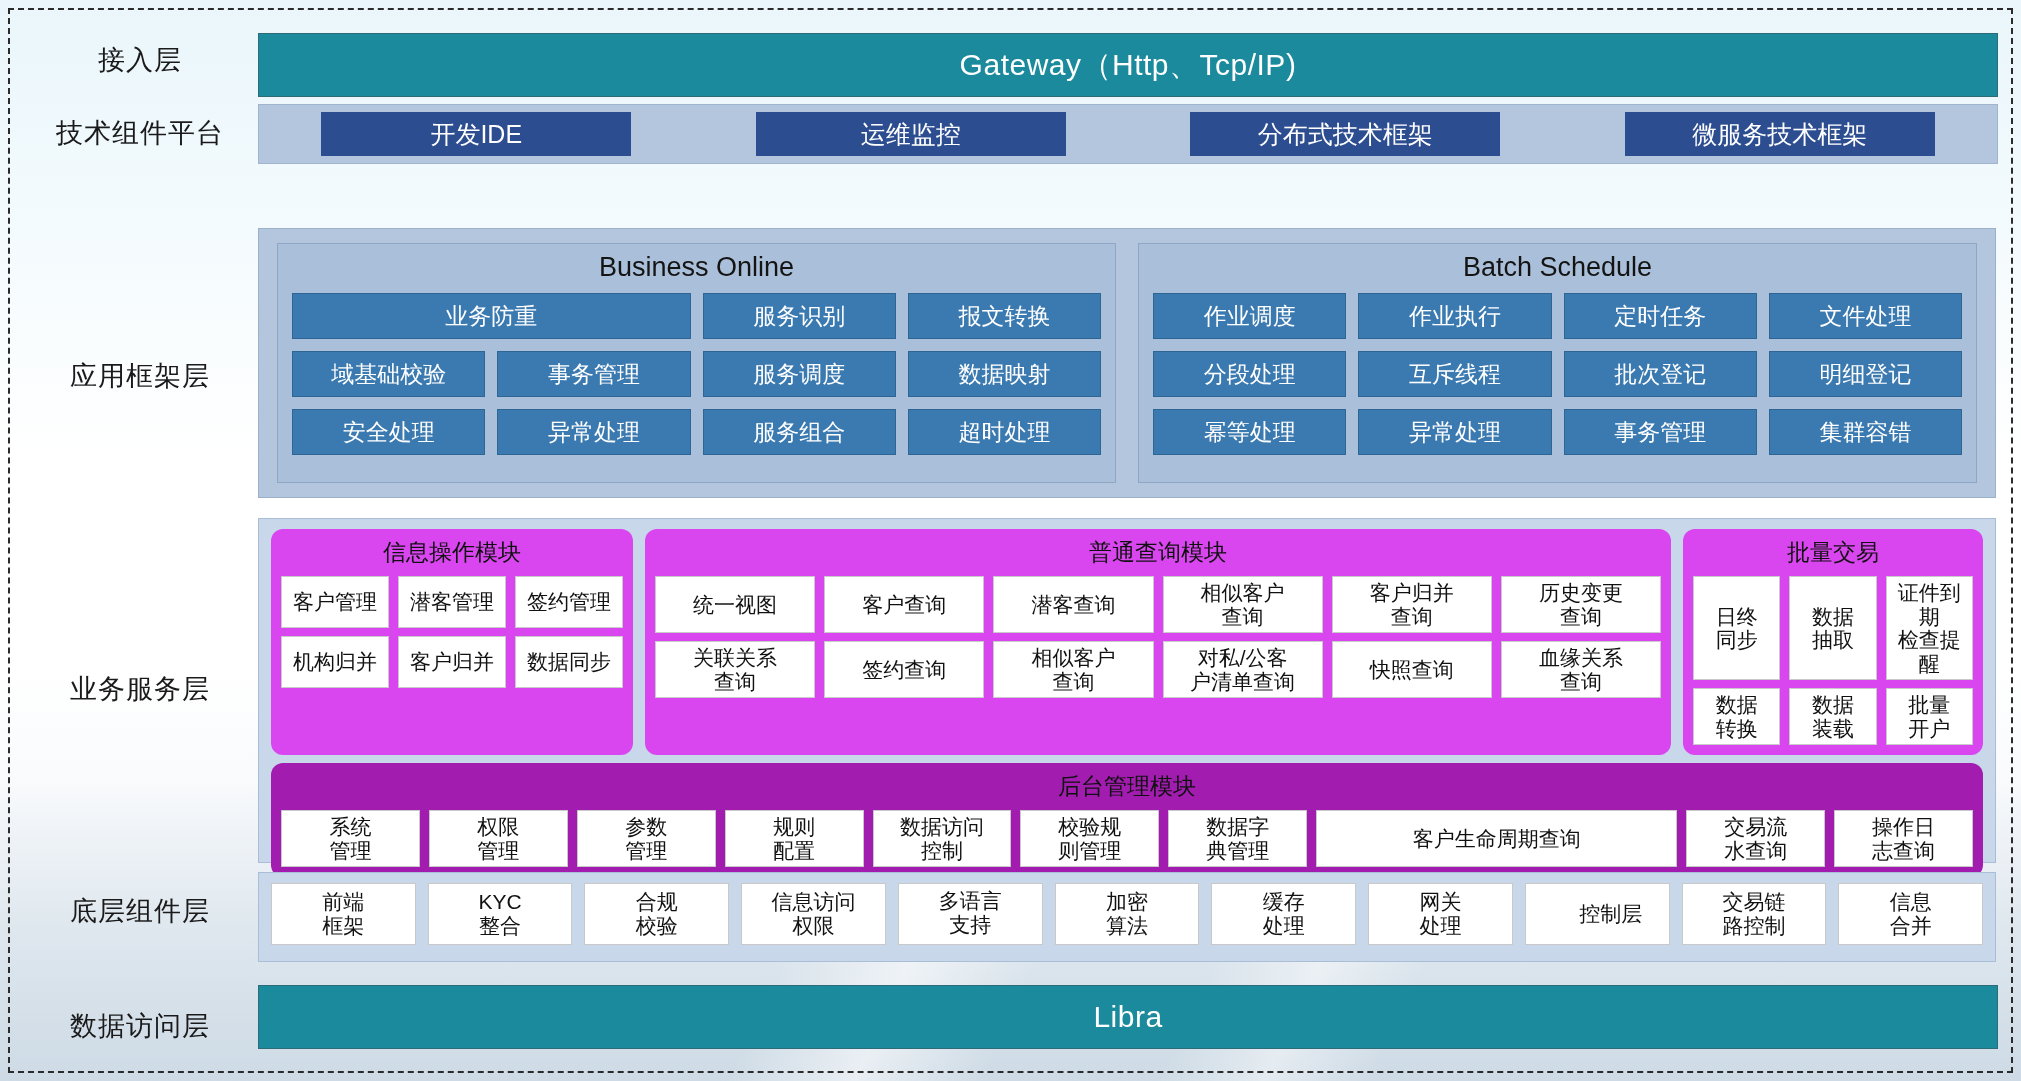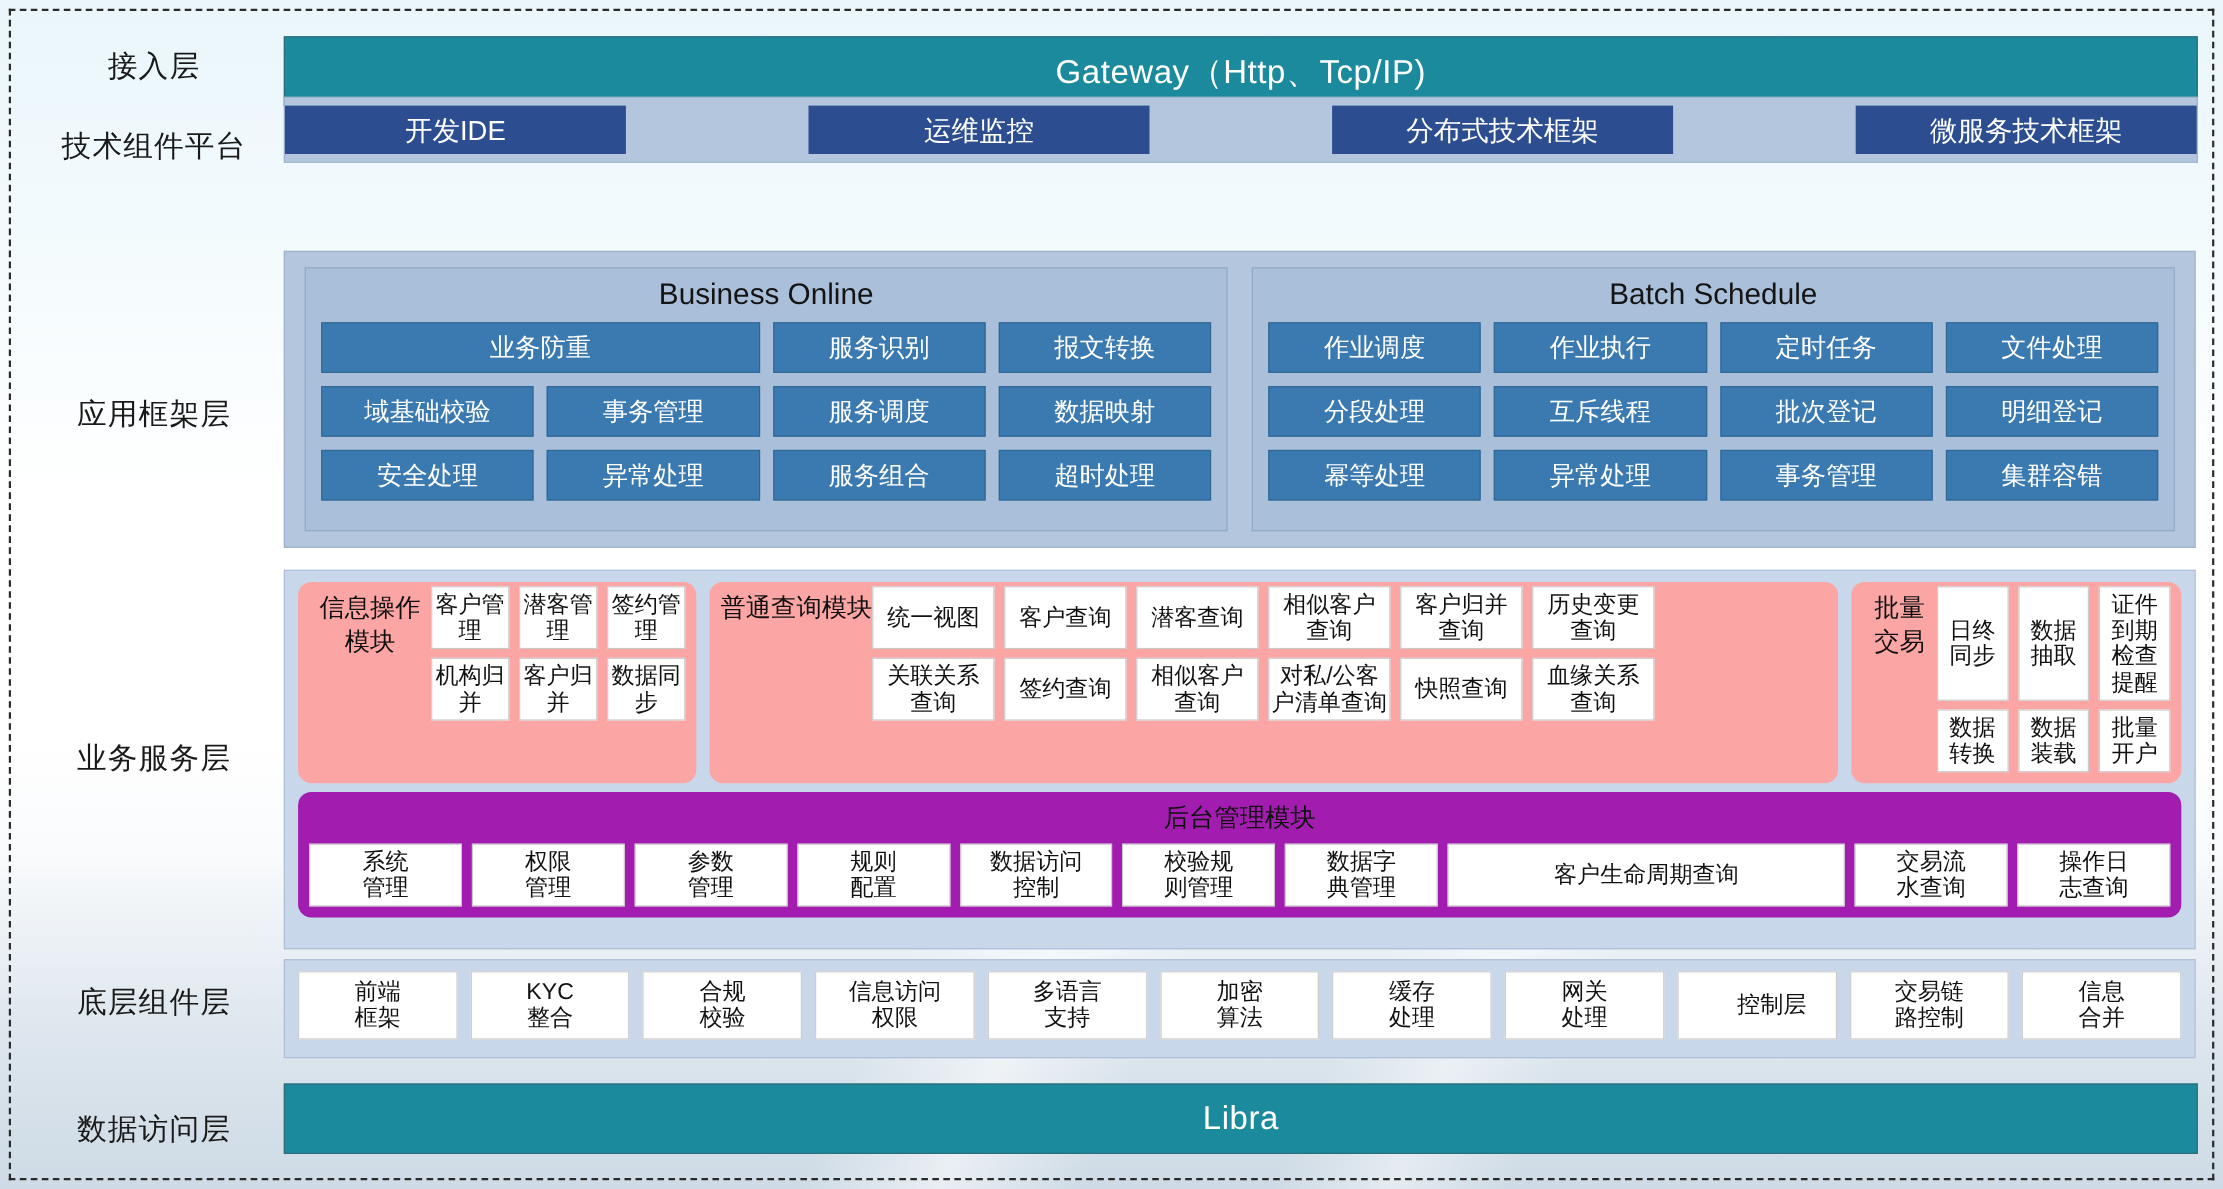--- a/index.html
+++ b/index.html
@@ -69,23 +69,23 @@
   .span2{grid-column:span 2;}
 
   
   .svc-band{
     background:#c9d7ea;border:1px solid #aabdd6;
     padding:10px 12px;box-sizing:border-box;
     display:flex;flex-direction:column;gap:8px;
   }
   .svc-top{display:flex;gap:12px;}
   .svc-panel{
-    background:#fca5a5;border-radius:12px;
+    background:#d946ef;border-radius:12px;
     padding:4px 10px 10px 10px;box-sizing:border-box;
-    display:flex;flex-direction:row;
+    display:flex;flex-direction:column;
   }
   .svc-panel-title{
     text-align:center;font-size:23px;color:#101010;padding:4px 0 8px 0;
   }
   .svc-rows{display:flex;flex-direction:column;gap:8px;}
   .svc-row{display:grid;gap:9px;}
   .white-cell{
     background:#ffffff;border:1px solid #c9c9c9;
     font-size:21px;line-height:1.12;color:#111;
     min-height:52px;padding:4px 2px;box-sizing:border-box;
@@ -117,21 +117,21 @@
   <div class="layer-label" style="top:115px;">技术组件平台</div>
   <div class="layer-label" style="top:358px;">应用框架层</div>
   <div class="layer-label" style="top:671px;">业务服务层</div>
   <div class="layer-label" style="top:893px;">底层组件层</div>
   <div class="layer-label" style="top:1008px;">数据访问层</div>
 
   <div class="teal-bar" style="position:absolute;left:258px;top:33px;width:1738px;height:62px;">
     <span>Gateway（Http、Tcp/IP)</span>
   </div>
 
-  <div class="platform-band" style="position:absolute;left:258px;top:88px;width:1738px;height:58px;justify-content:space-between;">
+  <div class="platform-band" style="position:absolute;left:258px;top:104px;width:1738px;height:58px;">
     <div class="navy-chip">开发IDE</div>
     <div class="navy-chip">运维监控</div>
     <div class="navy-chip">分布式技术框架</div>
     <div class="navy-chip">微服务技术框架</div>
   </div>
 
   <div class="app-band" style="position:absolute;left:258px;top:228px;width:1738px;height:270px;">
 
     <div class="panel">
       <div class="panel-title">Business Online</div>

